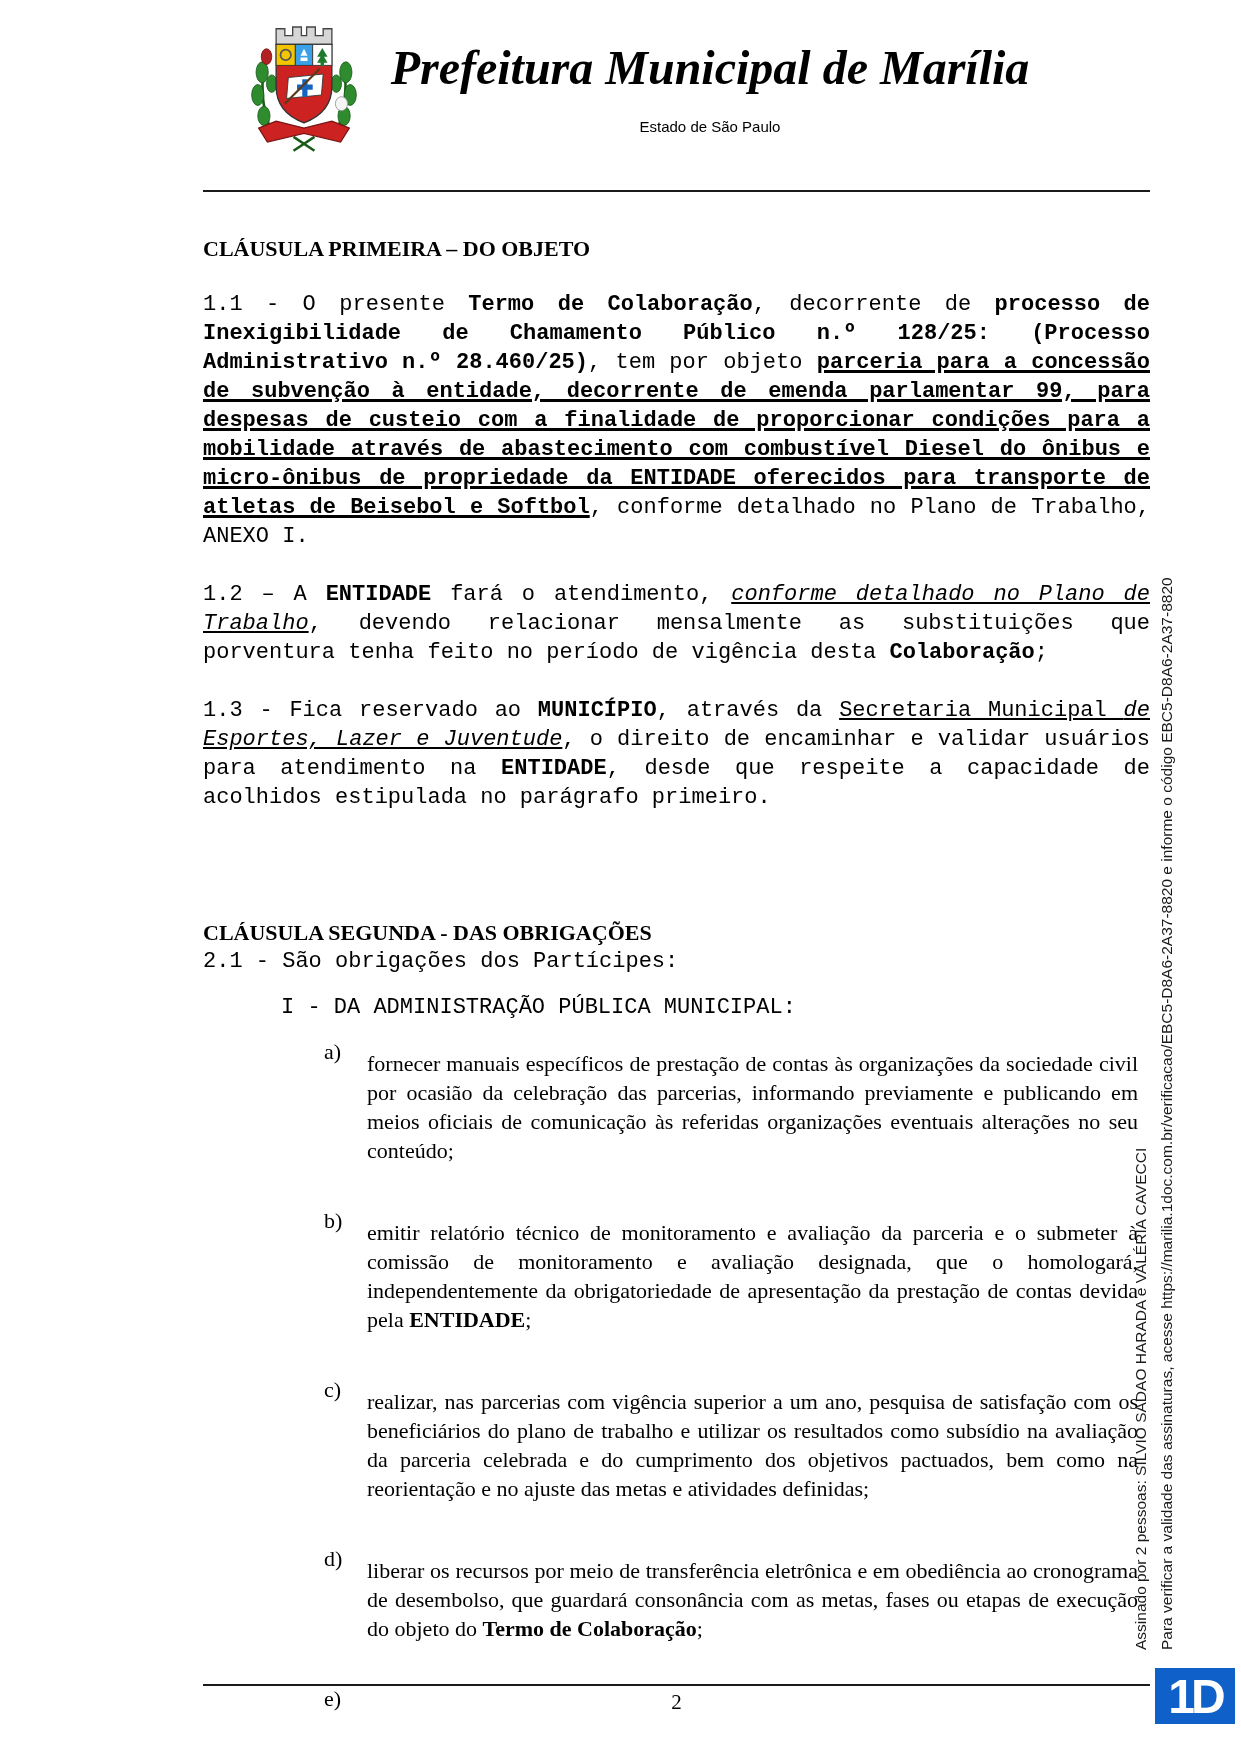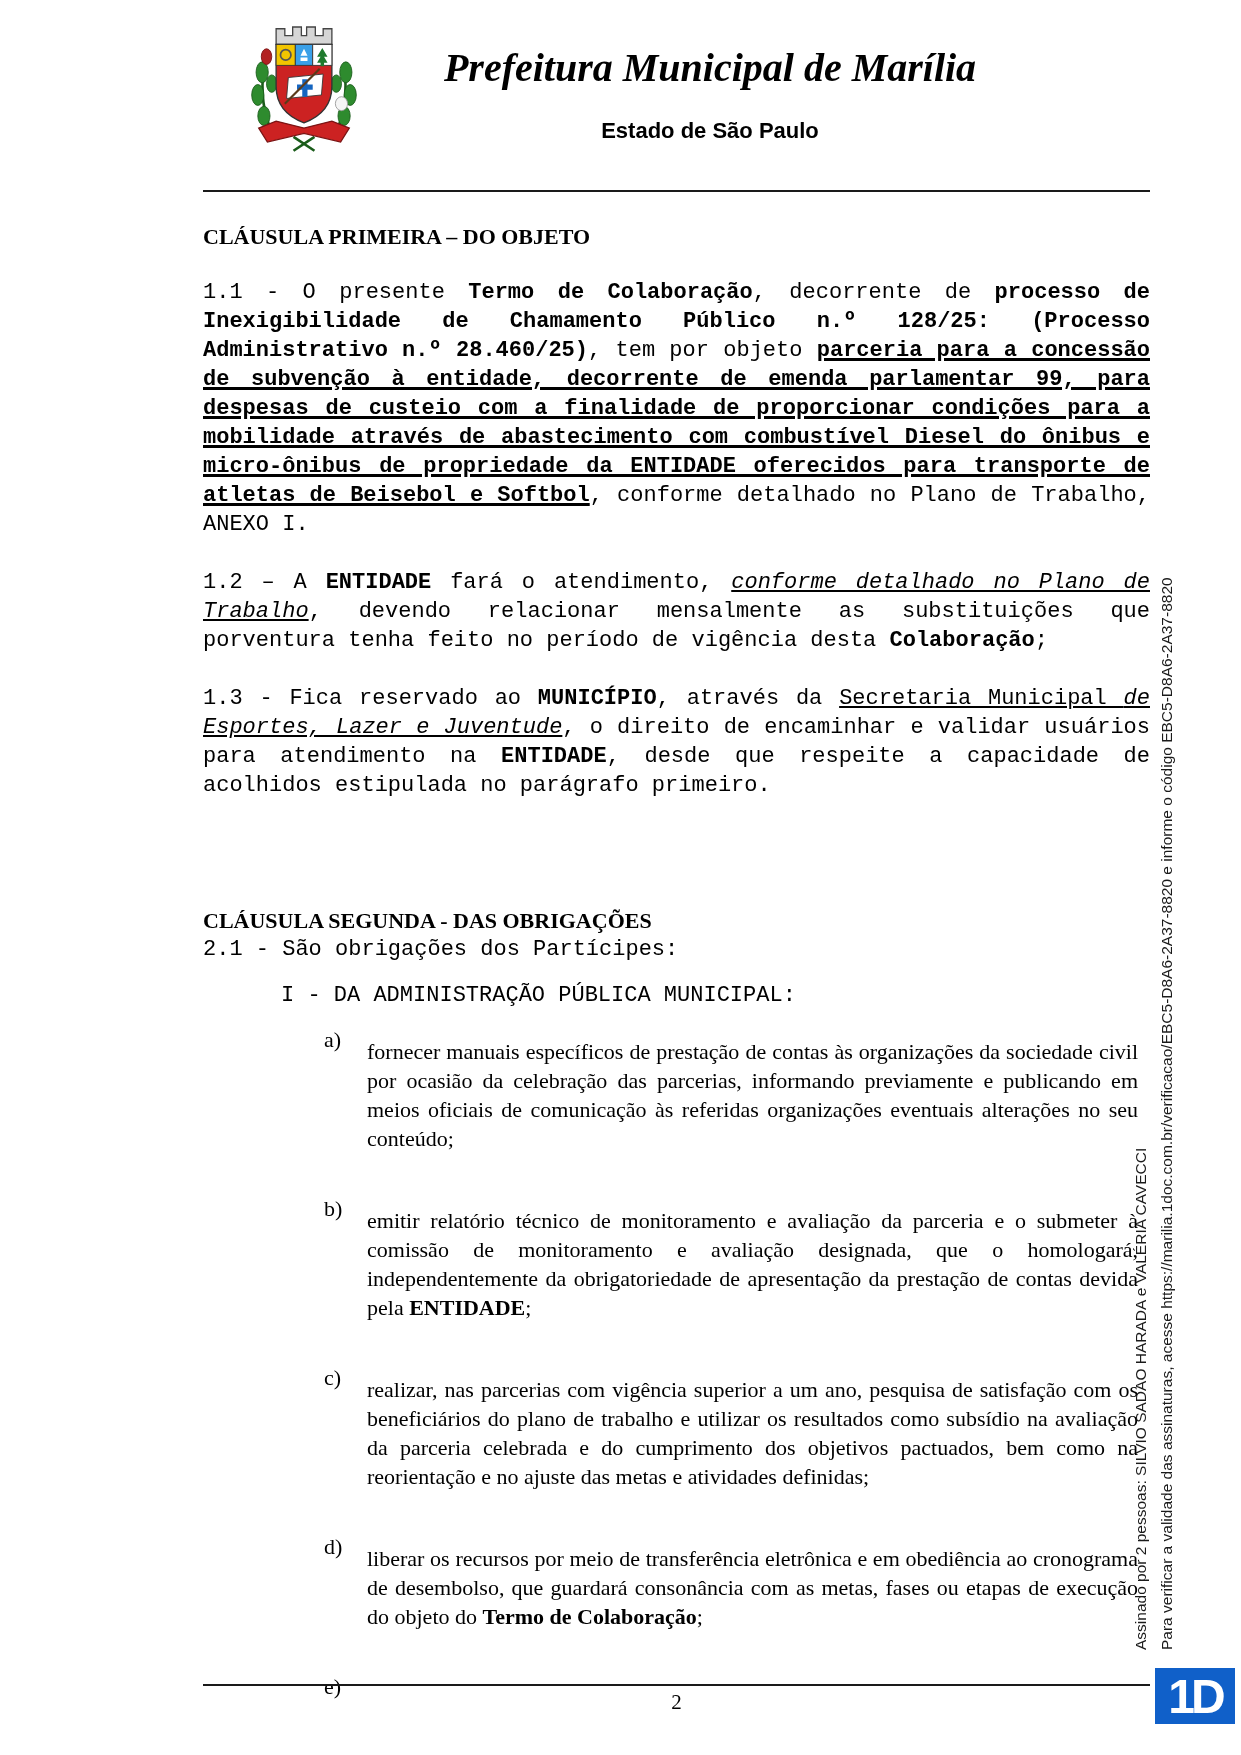--- a/index.html
+++ b/index.html
@@ -13,37 +13,37 @@
     font-family:"Liberation Serif", serif;
     color:#000;
   }
   
   .crest{position:absolute;left:243px;top:14px;width:122px;height:148px;}
   .header-text{position:absolute;left:380px;top:42px;width:660px;text-align:center;}
   .doc-title{
     margin:0;
     font-family:"Liberation Serif", serif;
     font-weight:bold;font-style:italic;
-    font-size:40px;line-height:52px;white-space:nowrap;
+    font-size:48px;line-height:52px;white-space:nowrap;
   }
   .doc-subtitle{
     margin-top:24px;
     font-family:"Liberation Sans", sans-serif;
-    font-weight:bold;font-size:22px;
+    font-weight:normal;font-size:15px;
   }
   .rule{position:absolute;left:203px;width:947px;height:0;border-top:2px solid #1a1a1a;}
   .rule.top{top:190px;}
   .rule.bottom{top:1684px;}
   
   .body-col{
     position:absolute;left:203px;top:210px;width:947px;
     font-size:22px;line-height:29px;
   }
   .clause-heading{font-size:22px;font-weight:bold;margin:0;}
-  #clause1-heading{margin-top:12px;}
+  #clause1-heading{margin-top:24px;}
   #clause2-heading{margin-top:106px;}
   .para{margin:0;text-align:justify;font-family:Liberation Mono, monospace;}
   #p11{margin-top:27px;}
   #p12,#p13{margin-top:29px;}
   #p21{}
   .section-title{margin:17px 0 0 78px;text-align:left;}
   .obligations{margin-top:15px;}
   .item{display:flex;padding-left:121px;margin:0 0 29px 0;}
   .item:first-child{margin-top:0;}
   .item-marker{flex:0 0 31px;}

